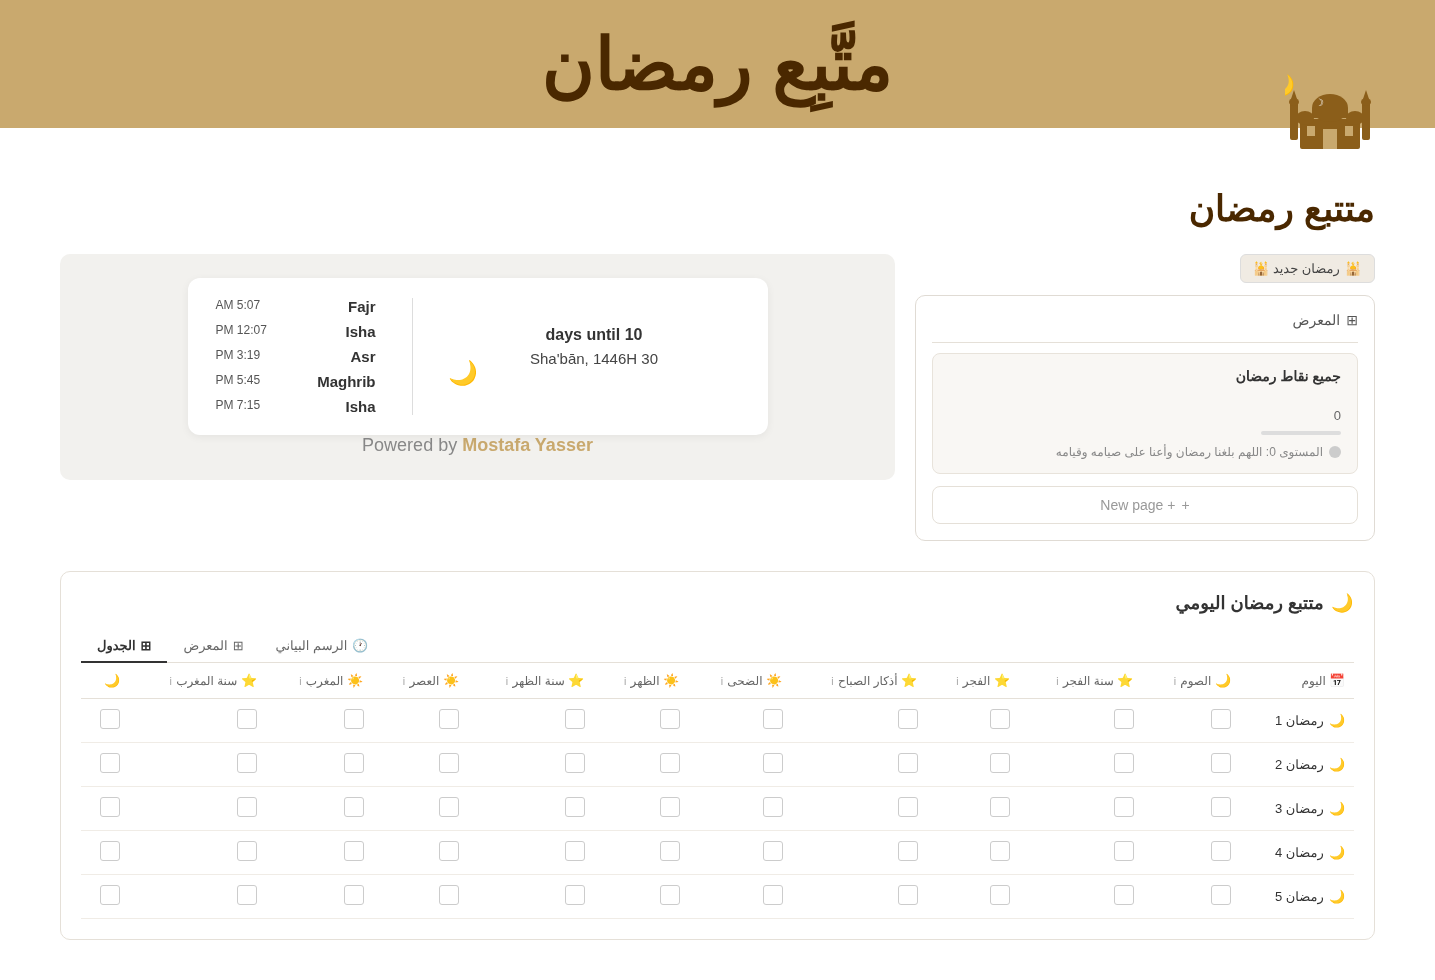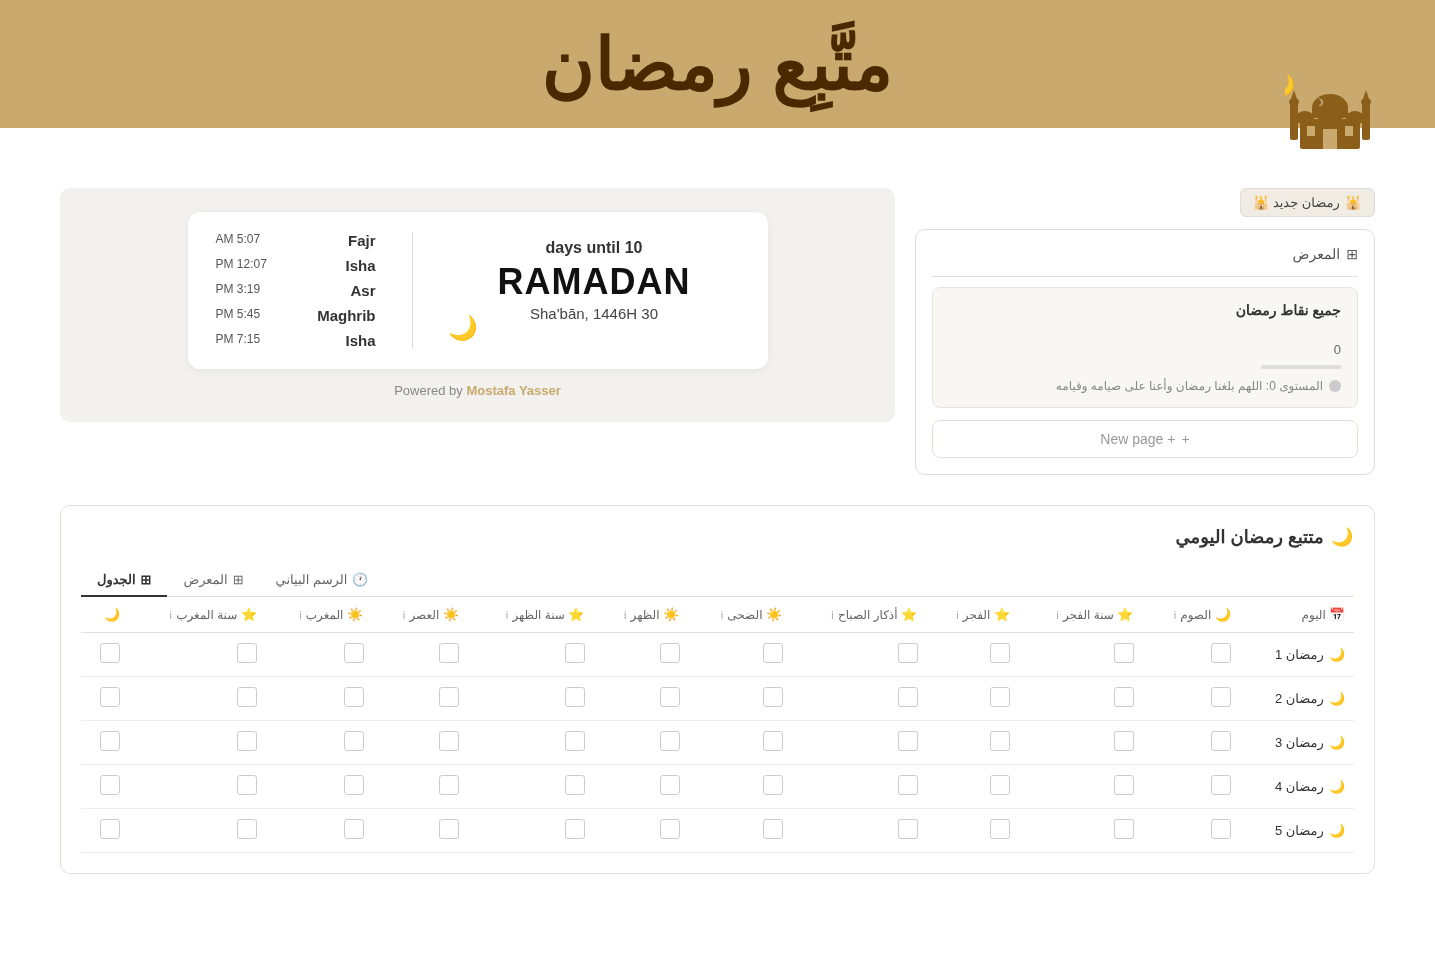--- a/index.html
+++ b/index.html
@@ -246,22 +246,21 @@
       font-weight: 700;
       min-width: 70px;
     }
 
     .prayer-time {
       color: #555;
       font-size: 12px;
     }
 
     .powered-by {
-      margin-top: 14px;
-      font-size: 13px;
+      font-size: 18px;
       color: #888;
     }
 
     .powered-by a {
       color: #c9a96e;
       font-weight: 600;
       text-decoration: none;
     }
 
     
@@ -396,20 +395,21 @@
       <rect x="22" y="62" width="8" height="10" fill="#c9a96e" rx="4 4 0 0"></rect>
       <rect x="60" y="62" width="8" height="10" fill="#c9a96e" rx="4 4 0 0"></rect>
 
       <text x="39" y="42" font-size="10" fill="white">☽</text>
     </svg>
   </div>
 </div>
 
 <div class="main-content">
 
+  <h2 class="page-title">متتبع رمضان</h2>
 
   <div class="top-section">
 
     <div class="left-panel">
       <button class="new-ramadan-btn">
         <span>🕌</span>
         <span>رمضان جديد 🕌</span>
       </button>
 
       <div class="database-card">
@@ -434,21 +434,20 @@
           <span>+ New page</span>
         </button>
       </div>
     </div>
 
     <div class="right-panel">
       <div class="prayer-card">
 
         <div class="countdown-section">
           <div class="days-until">10 days until</div>
-          <div class="ramadan-text">RAMADAN</div>
           <div class="hijri-date">30 Sha'bān, 1446H</div>
           <div class="moon-icon-bottom">🌙</div>
         </div>
 
         <div class="vertical-divider"></div>
 
         <div class="prayer-times-list">
           <div class="prayer-row">
             <span class="prayer-name">Fajr</span>
             <span class="prayer-time">5:07 AM</span>

